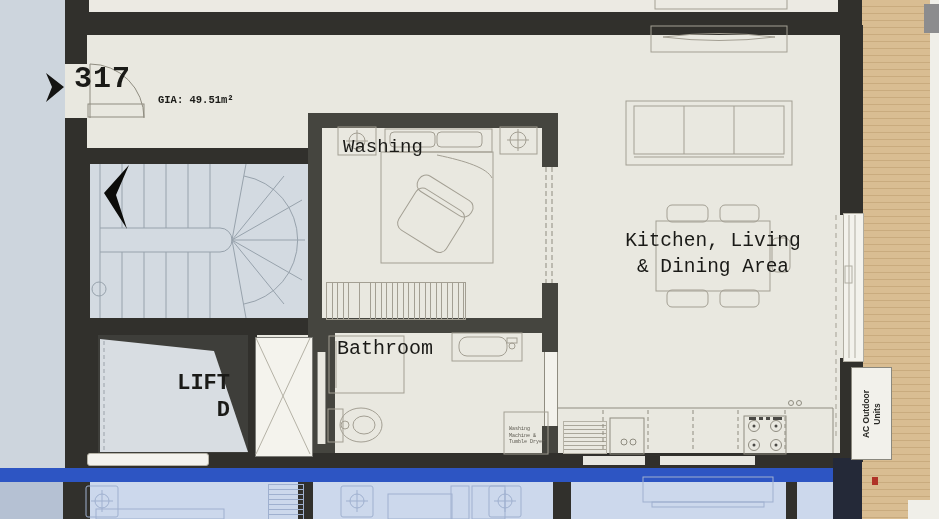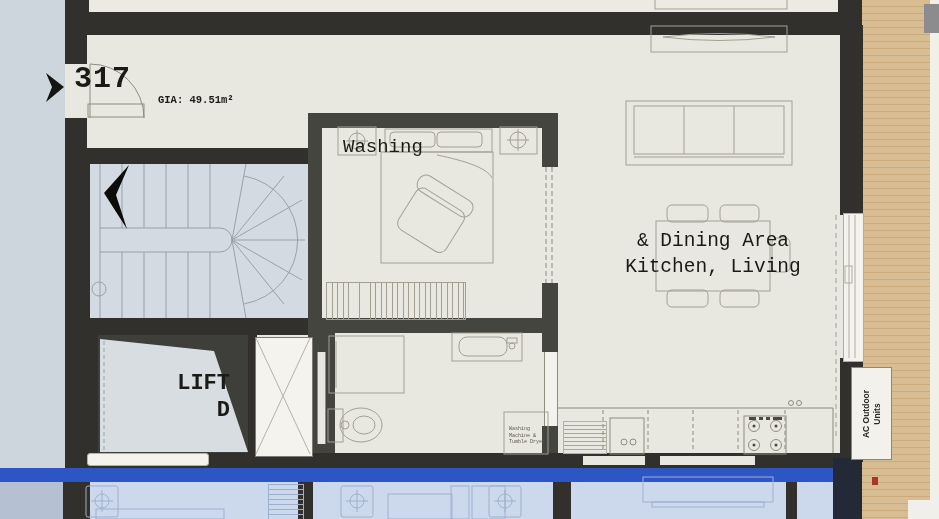--- a/index.html
+++ b/index.html
@@ -232,23 +232,24 @@
       <rect x="643" y="477" width="130" height="25"></rect>
         <rect x="652" y="502" width="112" height="5"></rect>
       <rect x="451" y="486" width="18" height="33"></rect>
         <rect x="472" y="486" width="33" height="33"></rect>
     </g>
   </svg>
 
   <div class="lbl" style="left:74px;top:62px;font-size:30px;font-weight:bold;letter-spacing:1px;">317</div>
   <div class="lbl" style="left:158px;top:82px;font-size:10.5px;font-weight:bold;margin-top:12px;">GIA: 49.51m²</div>
   <div class="lbl" style="left:343px;top:136px;font-size:19px;">Washing</div>
+  <div class="lbl" style="left:337px;top:337px;font-size:20px;">Bathroom</div>
   <div class="lbl" style="left:608px;top:228px;width:210px;text-align:center;font-size:19.5px;line-height:26px;">
+    <div>Kitchen, Living</div>
     <div>&amp; Dining Area</div>
-    <div>Kitchen, Living</div>
   </div>
   <div class="lbl" style="left:120px;top:370px;width:110px;text-align:right;font-size:22px;font-weight:bold;line-height:27px;">
     <div>LIFT</div>
     <div>D</div>
   </div>
   <div class="abs" style="left:851px;top:367px;width:39px;height:91px;background:#f2f1eb;border:1px solid #8a887e;z-index:5;">
     <div style="position:absolute;left:50%;top:50%;transform:translate(-50%,-50%) rotate(-90deg);
                 font-size:8.5px;font-weight:bold;color:#2a2a26;text-align:center;line-height:11px;white-space:nowrap;">
       <div>AC Outdoor</div>
       <div>Units</div>

